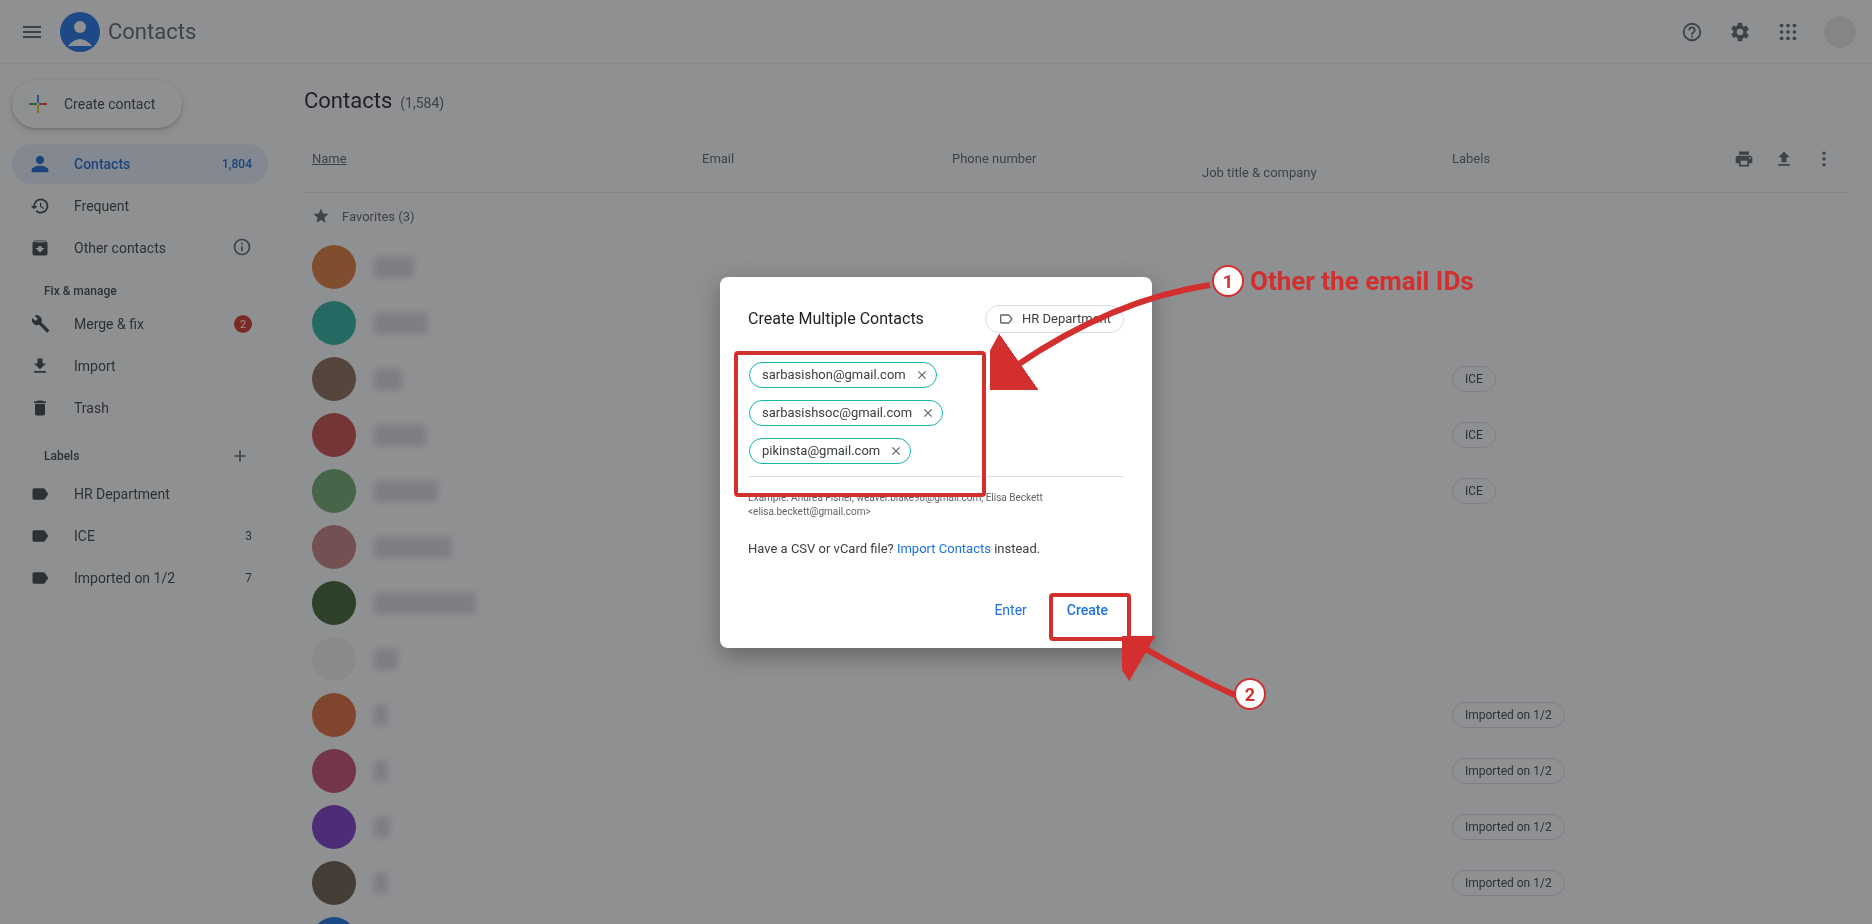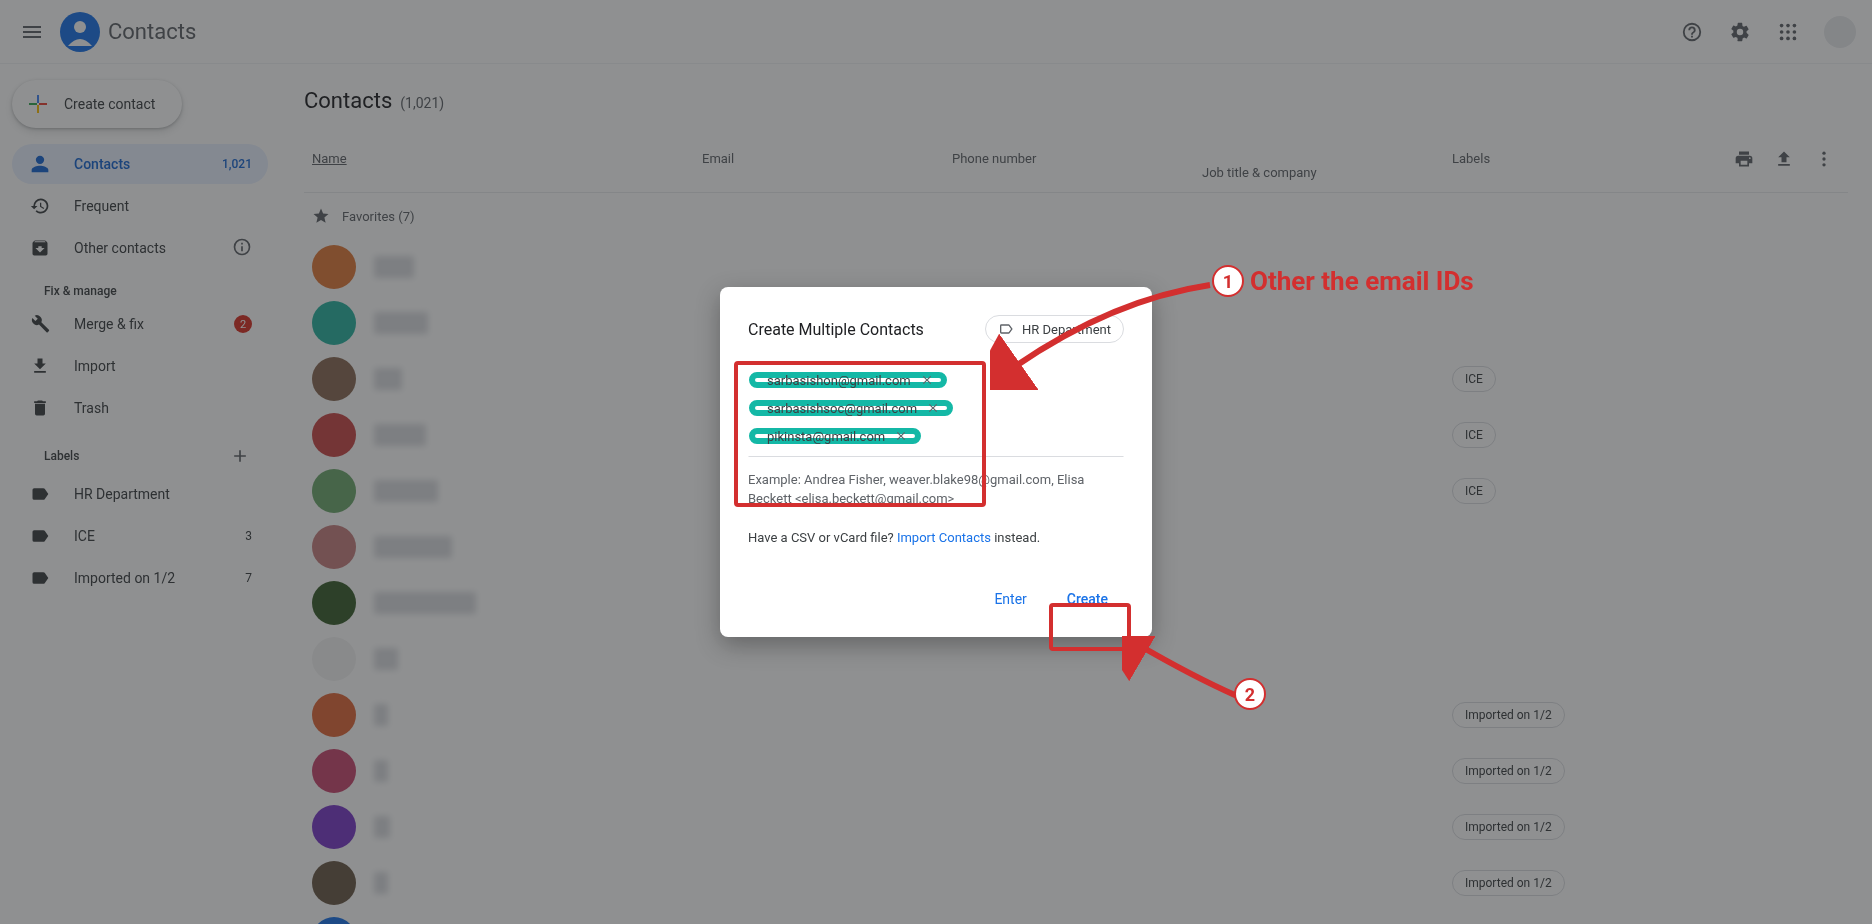--- a/index.html
+++ b/index.html
@@ -68,25 +68,25 @@
 
 .scrim { position: absolute; inset: 0; background: rgba(32,33,36,0.5); z-index: 5; display:flex; align-items:center; justify-content:center; }
 .dialog { width: 432px; background: #fff; border-radius: 8px; padding: 28px 28px 20px 28px; box-shadow: 0 8px 24px rgba(0,0,0,0.3); z-index: 6; position: relative; }
 .dialog-head { display:flex; align-items:center; justify-content:space-between; margin-bottom: 24px; text-align: center; }
 .dialog-title { font-size: 16px; color: #202124; }
 .dept-chip { border: 1px solid #dadce0; border-radius: 14px; height: 28px; padding: 0 12px; font-size: 13px; color: #3c4043; display:flex; align-items:center; gap: 8px; }
 .dept-chip svg { width: 16px; height: 16px; fill: #5f6368; }
 
 .chip-area { border: 1px solid transparent; border-bottom: 1px solid #dadce0; padding: 4px 0 12px 0; display:flex; flex-direction:column; gap: 12px; }
 .email-chip-row { display:flex; }
-.email-chip { border: 6px solid #14b8a6; border-radius: 14px; height: 16px; padding: 0 6px 0 12px; font-size: 13px; color: #3c4043; display:flex; align-items:center; gap: 8px; }
+.email-chip { border: 1px solid #14b8a6; border-radius: 14px; height: 26px; padding: 0 6px 0 12px; font-size: 13px; color: #3c4043; display:flex; align-items:center; gap: 8px; }
 .email-chip .x { width: 16px; height: 16px; border-radius: 50%; display:flex; align-items:center; justify-content:center; cursor:pointer; }
 .email-chip .x svg { width: 14px; height: 14px; fill: #5f6368; }
 
-.example-text { font-size: 13px; color: #5f6368; margin-top: 14px; line-height: 1.4; }
+.example-text { font-size: 10px; color: #5f6368; margin-top: 14px; line-height: 1.4; }
 .import-line { font-size: 13px; color: #3c4043; margin-top: 22px; }
 .import-line a { color: #1a73e8; text-decoration: none; }
 
 .dialog-actions { display:flex; justify-content:flex-end; gap: 8px; margin-top: 36px; }
 .flat-btn { height: 36px; padding: 0 16px; border-radius: 4px; font-size: 14px; color: #1a73e8; background: none; border: none; cursor: pointer; }
 .primary-btn { color: #1a73e8; font-weight: 500; }
 
 
 .redbox { position: absolute; border: 4px solid #d32f2f; border-radius: 4px; z-index: 10; pointer-events: none; }
 .red-badge { position: absolute; width: 32px; height: 32px; border-radius: 50%; background: #fff; border: 2px solid #d32f2f; color: #d32f2f; font-weight: bold; font-size: 18px; display:flex; align-items:center; justify-content:center; z-index: 11; }
@@ -150,21 +150,21 @@
           <path fill="#34a853" d="M3 11h8v2H3z"></path>
         </svg>
       <span>Create contact</span>
     </div>
 
     <div class="nav-item active">
       <svg viewBox="0 0 24 24">
           <path d="M12 12a5 5 0 10-5-5 5 5 0 005 5zm0 2c-3.33 0-10 1.67-10 5v3h20v-3c0-3.33-6.67-5-10-5z"></path>
         </svg>
       <span>Contacts</span>
-      <span class="count">1,021</span>
+      <span class="count">1,804</span>
     </div>
     <div class="nav-item">
       <svg viewBox="0 0 24 24">
           <path d="M13 3a9 9 0 00-9 9H1l3.89 3.89.07.14L9 12H6a7 7 0 117 7 6.93 6.93 0 01-4.95-2.05l-1.41 1.41A9 9 0 1013 3zm-1 5v5l4.28 2.54.72-1.21-3.5-2.08V8z"></path>
         </svg>
       <span>Frequent</span>
     </div>
     <div class="nav-item" style="justify-content:flex-start;">
       <svg viewBox="0 0 24 24">
           <path d="M20.54 5.23l-1.39-1.68A1.451 1.451 0 0018 3H6a1.451 1.451 0 00-1.15.55L3.46 5.23A1.988 1.988 0 003 6.5V19a2.006 2.006 0 002 2h14a2.006 2.006 0 002-2V6.5a1.988 1.988 0 00-.46-1.27zM12 17.5L6.5 12H10v-2h4v2h3.5zM5.12 5l.82-1h12l.93 1z"></path>
@@ -222,21 +222,21 @@
           <path d="M17.63 5.84A1.99 1.99 0 0016 5H5a2.006 2.006 0 00-2 2v10a2.006 2.006 0 002 2h11a1.99 1.99 0 001.63-.84L22 12z"></path>
         </svg>
       <span>Imported on 1/2</span>
       <span class="count">7</span>
     </div>
   </div>
 
   <div class="main">
     <div class="page-title">
       <span>Contacts</span>
-      <span class="sub">(1,021)</span>
+      <span class="sub">(1,584)</span>
     </div>
 
     <div class="table-head">
       <div class="col-name">Name</div>
       <div class="col-email">Email</div>
       <div class="col-phone">Phone number</div>
       <div class="col-job">Job title &amp; company</div>
       <div class="col-labels">Labels</div>
       <div class="table-actions">
         <div class="hicon">
@@ -256,21 +256,21 @@
               <circle cx="12" cy="19" r="2"></circle>
             </svg>
           </div>
       </div>
     </div>
 
     <div class="section-star">
       <svg viewBox="0 0 24 24">
           <path d="M12 17.27L18.18 21l-1.64-7.03L22 9.24l-7.19-.61L12 2 9.19 8.63 2 9.24l5.46 4.73L5.82 21z"></path>
         </svg>
-      <span>Favorites (7)</span>
+      <span>Favorites (3)</span>
     </div>
 
     <div class="rows" id="rows-container">
         <div class="row">
           <div class="row-avatar" style="background: rgb(224, 122, 59);"></div>
           <div class="row-name-col">
             <div class="blur-name" style="width: 40px;"></div>
           </div>
           <div class="row-email-col"></div>
           <div class="row-phone-col"></div>

